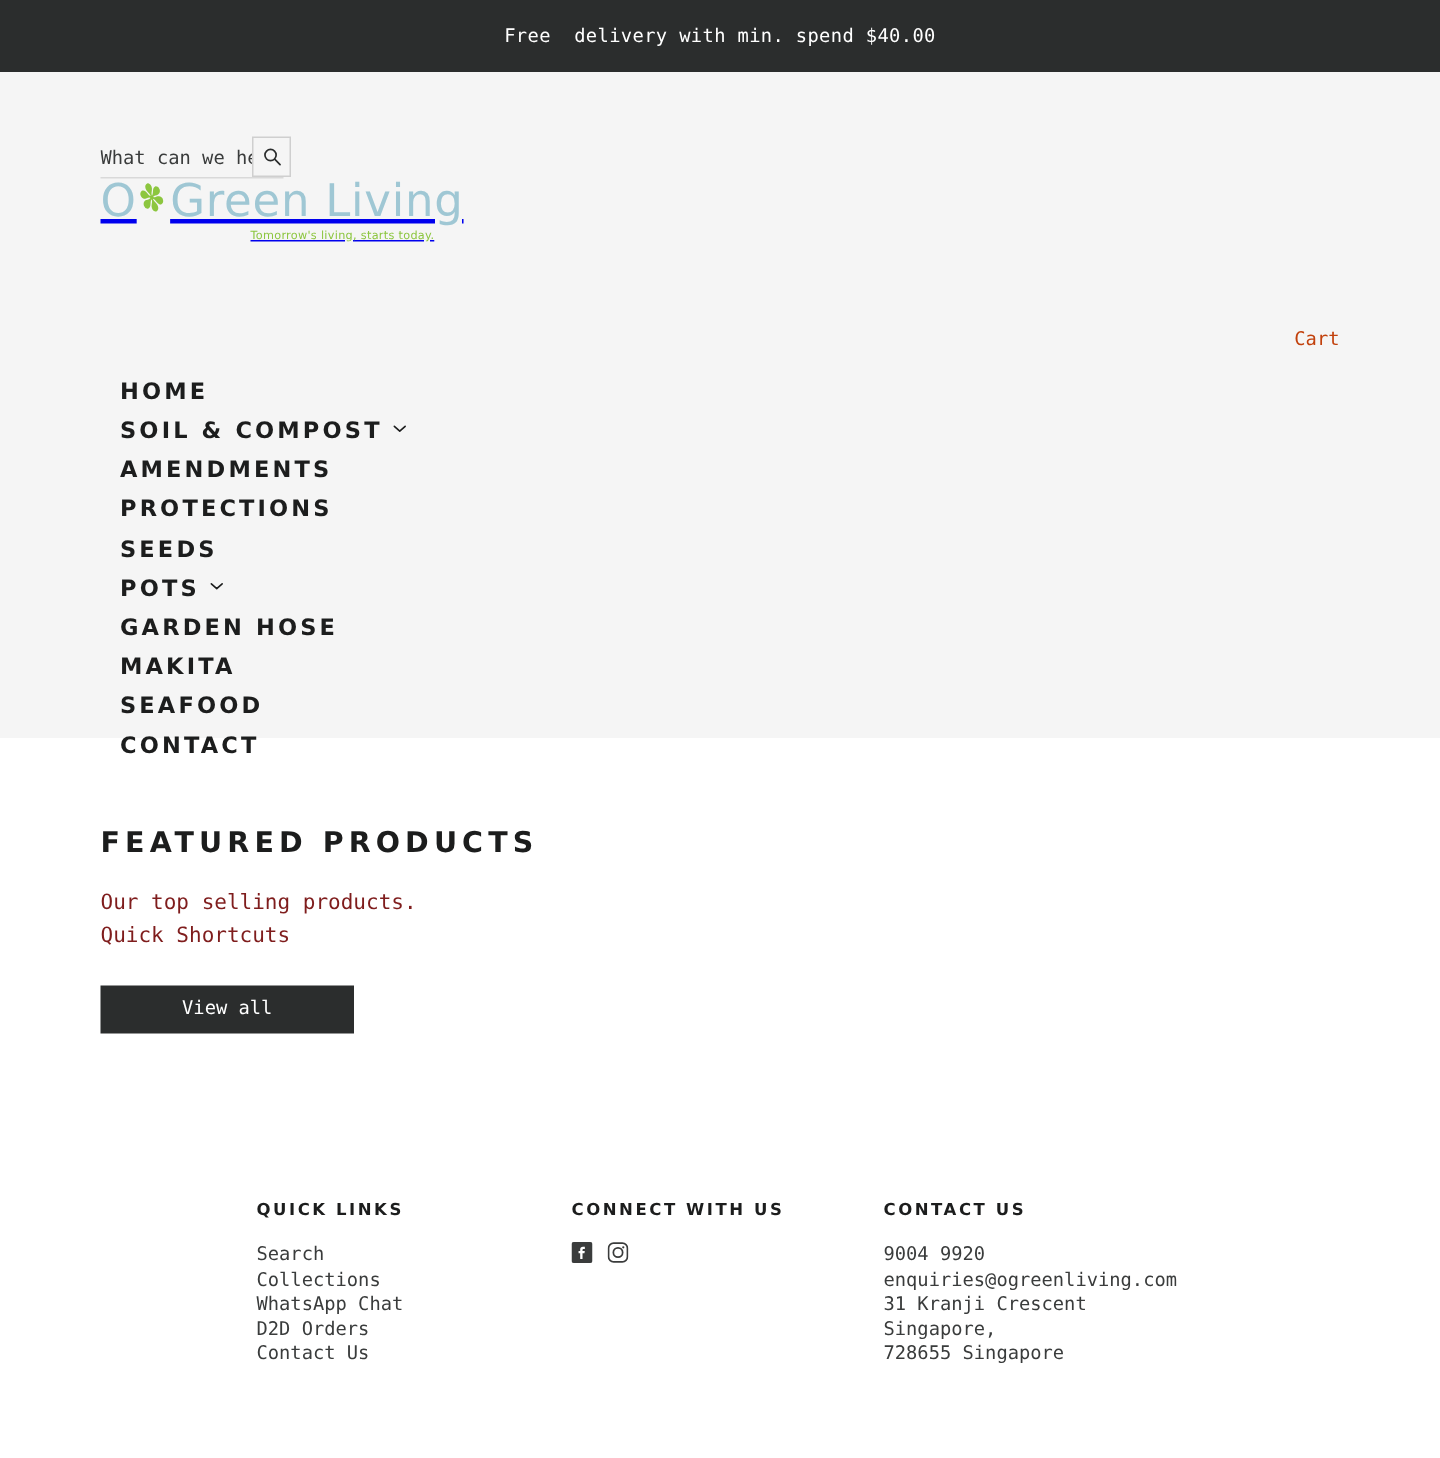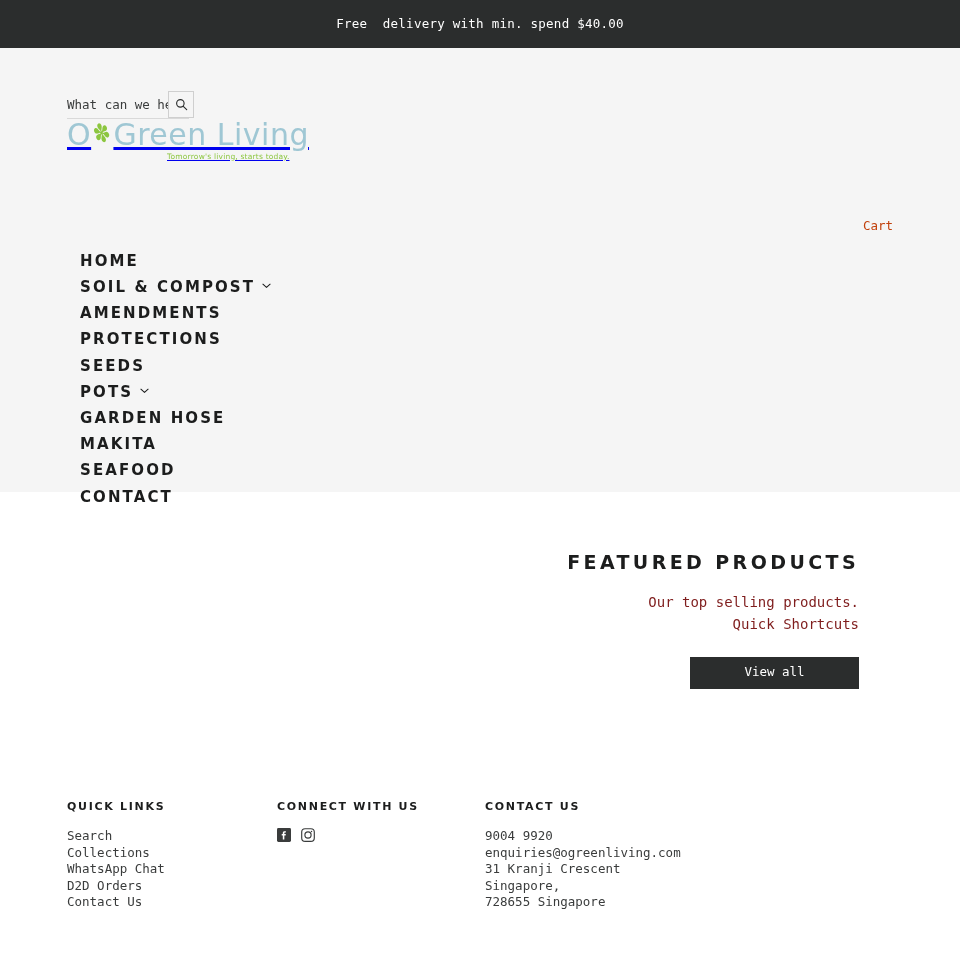--- a/index.html
+++ b/index.html
@@ -151,21 +151,20 @@
     margin-left: 7px;
     position: relative;
     top: -1px;
   }
   .nav-caret svg { display: block; }
 
   
   .featured-section {
     background: #ffffff;
     padding: 56px 101px 0 67px;
-    text-align: right;
   }
   .featured-title {
     font-family: "DejaVu Sans", sans-serif;
     font-size: 19px;
     font-weight: 700;
     letter-spacing: 3.4px;
     color: #1c1d1d;
     margin-bottom: 14px;
   }
   .featured-sub {
@@ -190,20 +189,21 @@
   }
 
   
   .site-footer {
     background: #ffffff;
     padding: 0 67px;
     margin-top: 110px;
   }
   .footer-cols {
     display: flex;
+    justify-content: center;
   }
   .footer-col { }
   .footer-col.quick-links { width: 210px; }
   .footer-col.online-store { width: 210px; }
   .footer-col.connect { width: 208px; }
   .footer-col.contact { width: 200px; }
 
   .footer-heading {
     font-family: "DejaVu Sans", sans-serif;
     font-size: 11px;

